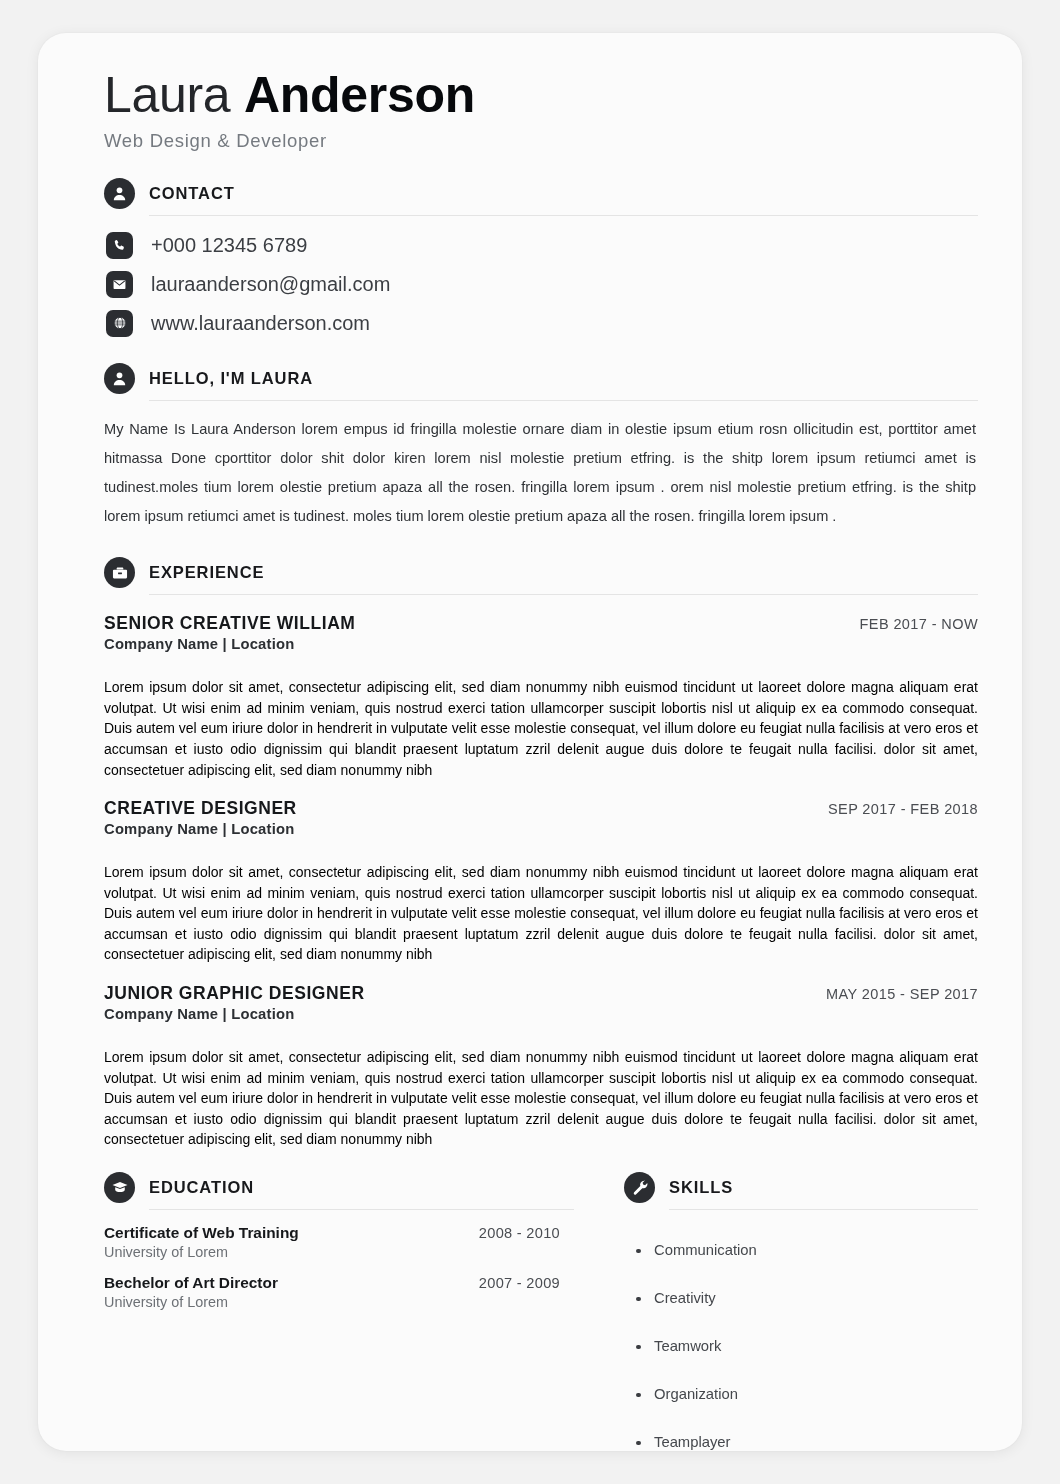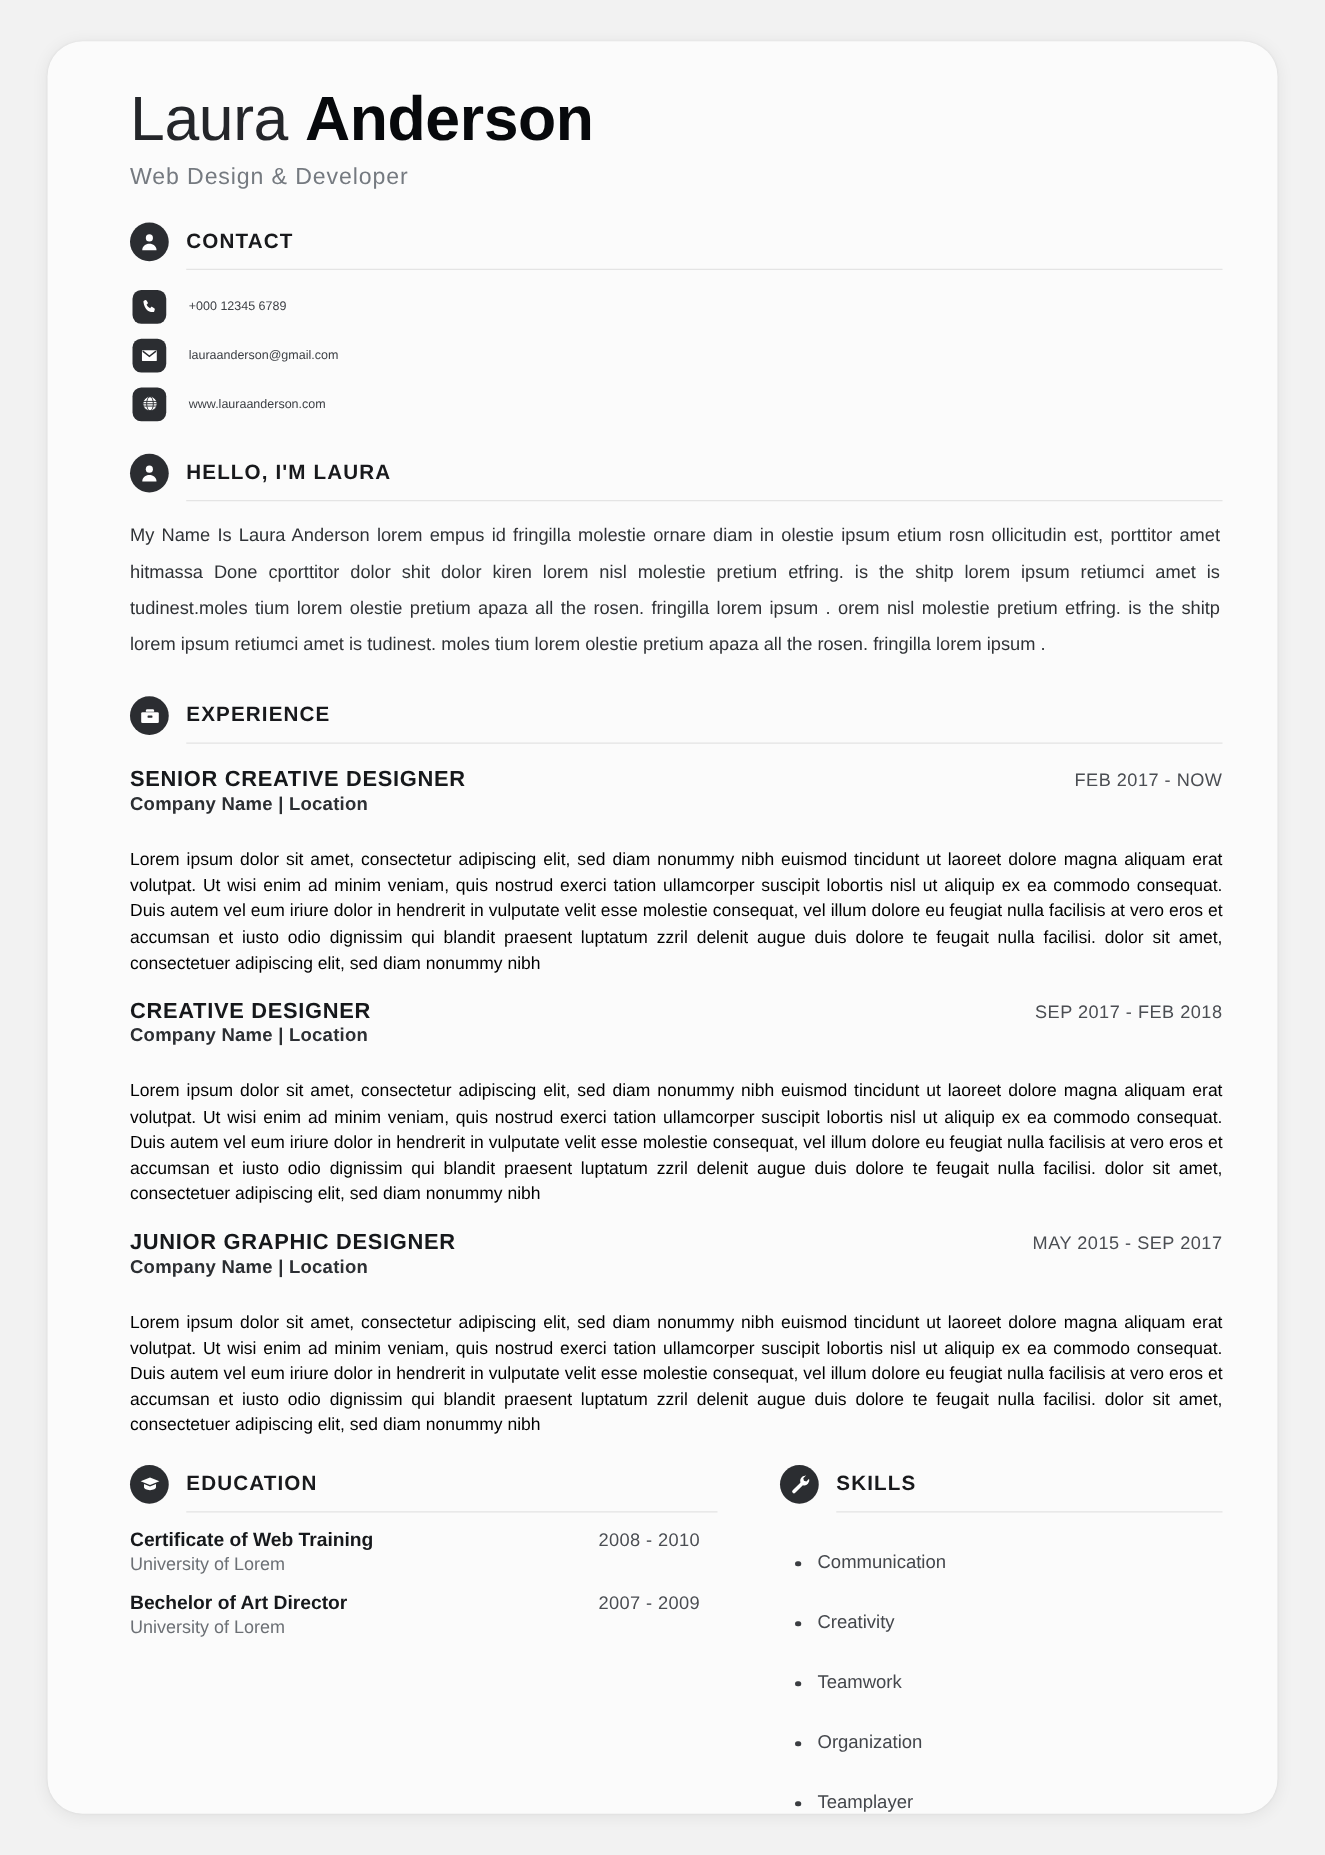--- a/index.html
+++ b/index.html
@@ -106,21 +106,21 @@
     border-radius: 7px;
     background: #2b2d31;
     flex: 0 0 27px;
     display: flex;
     align-items: center;
     justify-content: center;
     margin-left: 2px;
   }
   .contact-text {
     margin-left: 18px;
-    font-size: 10px;
+    font-size: 20px;
     color: #3b3e43;
     font-weight: 400;
   }
 
   
   .bio {
     margin-top: 14px;
     font-size: 14.6px;
     line-height: 2.0;
     color: #2f3236;
@@ -318,21 +318,21 @@
               <rect x="9.4" y="11.2" width="5.2" height="2.4" rx="0.5" fill="#2b2d31"></rect>
             </svg>
         </span>
         <span class="sec-title">EXPERIENCE</span>
       </div>
       <div class="rule-full"></div>
     </div>
 
     <div class="job">
       <div class="job-top">
-        <span class="job-title">SENIOR CREATIVE DESIGNER</span>
+        <span class="job-title">SENIOR CREATIVE WILLIAM</span>
         <span class="job-date">FEB 2017 - NOW</span>
       </div>
       <div class="job-company">Company Name  |  Location</div>
       <div class="job-desc">Lorem ipsum dolor sit amet, consectetur adipiscing elit, sed diam nonummy nibh euismod tincidunt ut laoreet dolore magna aliquam erat volutpat. Ut wisi enim ad minim veniam, quis nostrud exerci tation ullamcorper suscipit lobortis nisl ut aliquip ex ea commodo consequat. Duis autem vel eum iriure dolor in hendrerit in vulputate velit esse molestie consequat, vel illum dolore eu feugiat nulla facilisis at vero eros et accumsan et iusto odio dignissim qui blandit praesent luptatum zzril delenit augue duis dolore te feugait nulla facilisi. dolor sit amet, consectetuer adipiscing elit, sed diam nonummy nibh</div>
     </div>
 
     <div class="job">
       <div class="job-top">
         <span class="job-title">CREATIVE DESIGNER</span>
         <span class="job-date">SEP 2017 - FEB 2018</span>

